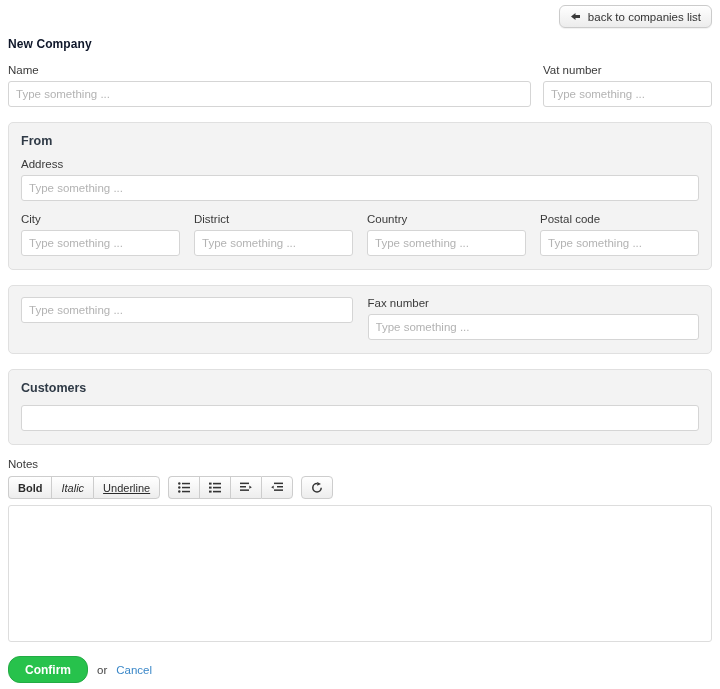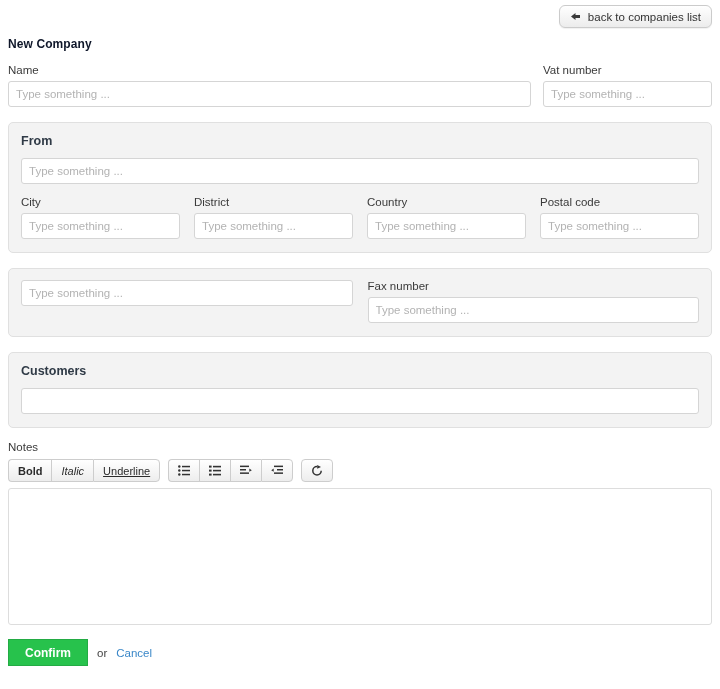--- a/index.html
+++ b/index.html
@@ -114,21 +114,21 @@
   }
 
   
   .footer { display: flex; align-items: center; gap: 9px; margin-top: 14px; }
   .confirm-btn {
     display: inline-flex; align-items: center; justify-content: center;
     height: 27px; padding: 0 16px;
     font-family: "Liberation Sans", sans-serif;
     font-size: 12px; font-weight: bold; color: #ffffff;
     background: #27c24c;
-    border: 1px solid #23ab44; border-radius: 0;
+    border: 1px solid #23ab44; border-radius: 12px;
     cursor: pointer;
   }
   .or-text { font-size: 11.5px; color: #444; }
   .cancel-link {
     font-size: 11.5px; color: #3a87c8;
     text-decoration: none; cursor: pointer;
   }
 </style>
 </head>
 <body>
@@ -155,20 +155,21 @@
     <div class="col-vat">
       <label class="field-label">Vat number</label>
       <input class="txt" type="text" placeholder="Type something ..." style="">
     </div>
   </div>
 
   <div class="panel">
     <div class="panel-title">From</div>
 
     <div>
+      <label class="field-label">Address</label>
       <input class="txt" type="text" placeholder="Type something ..." style="">
     </div>
 
     <div class="from-grid">
       <div class="cell">
         <label class="field-label">City</label>
         <input class="txt" type="text" placeholder="Type something ..." style="">
       </div>
       <div class="cell">
         <label class="field-label">District</label>

